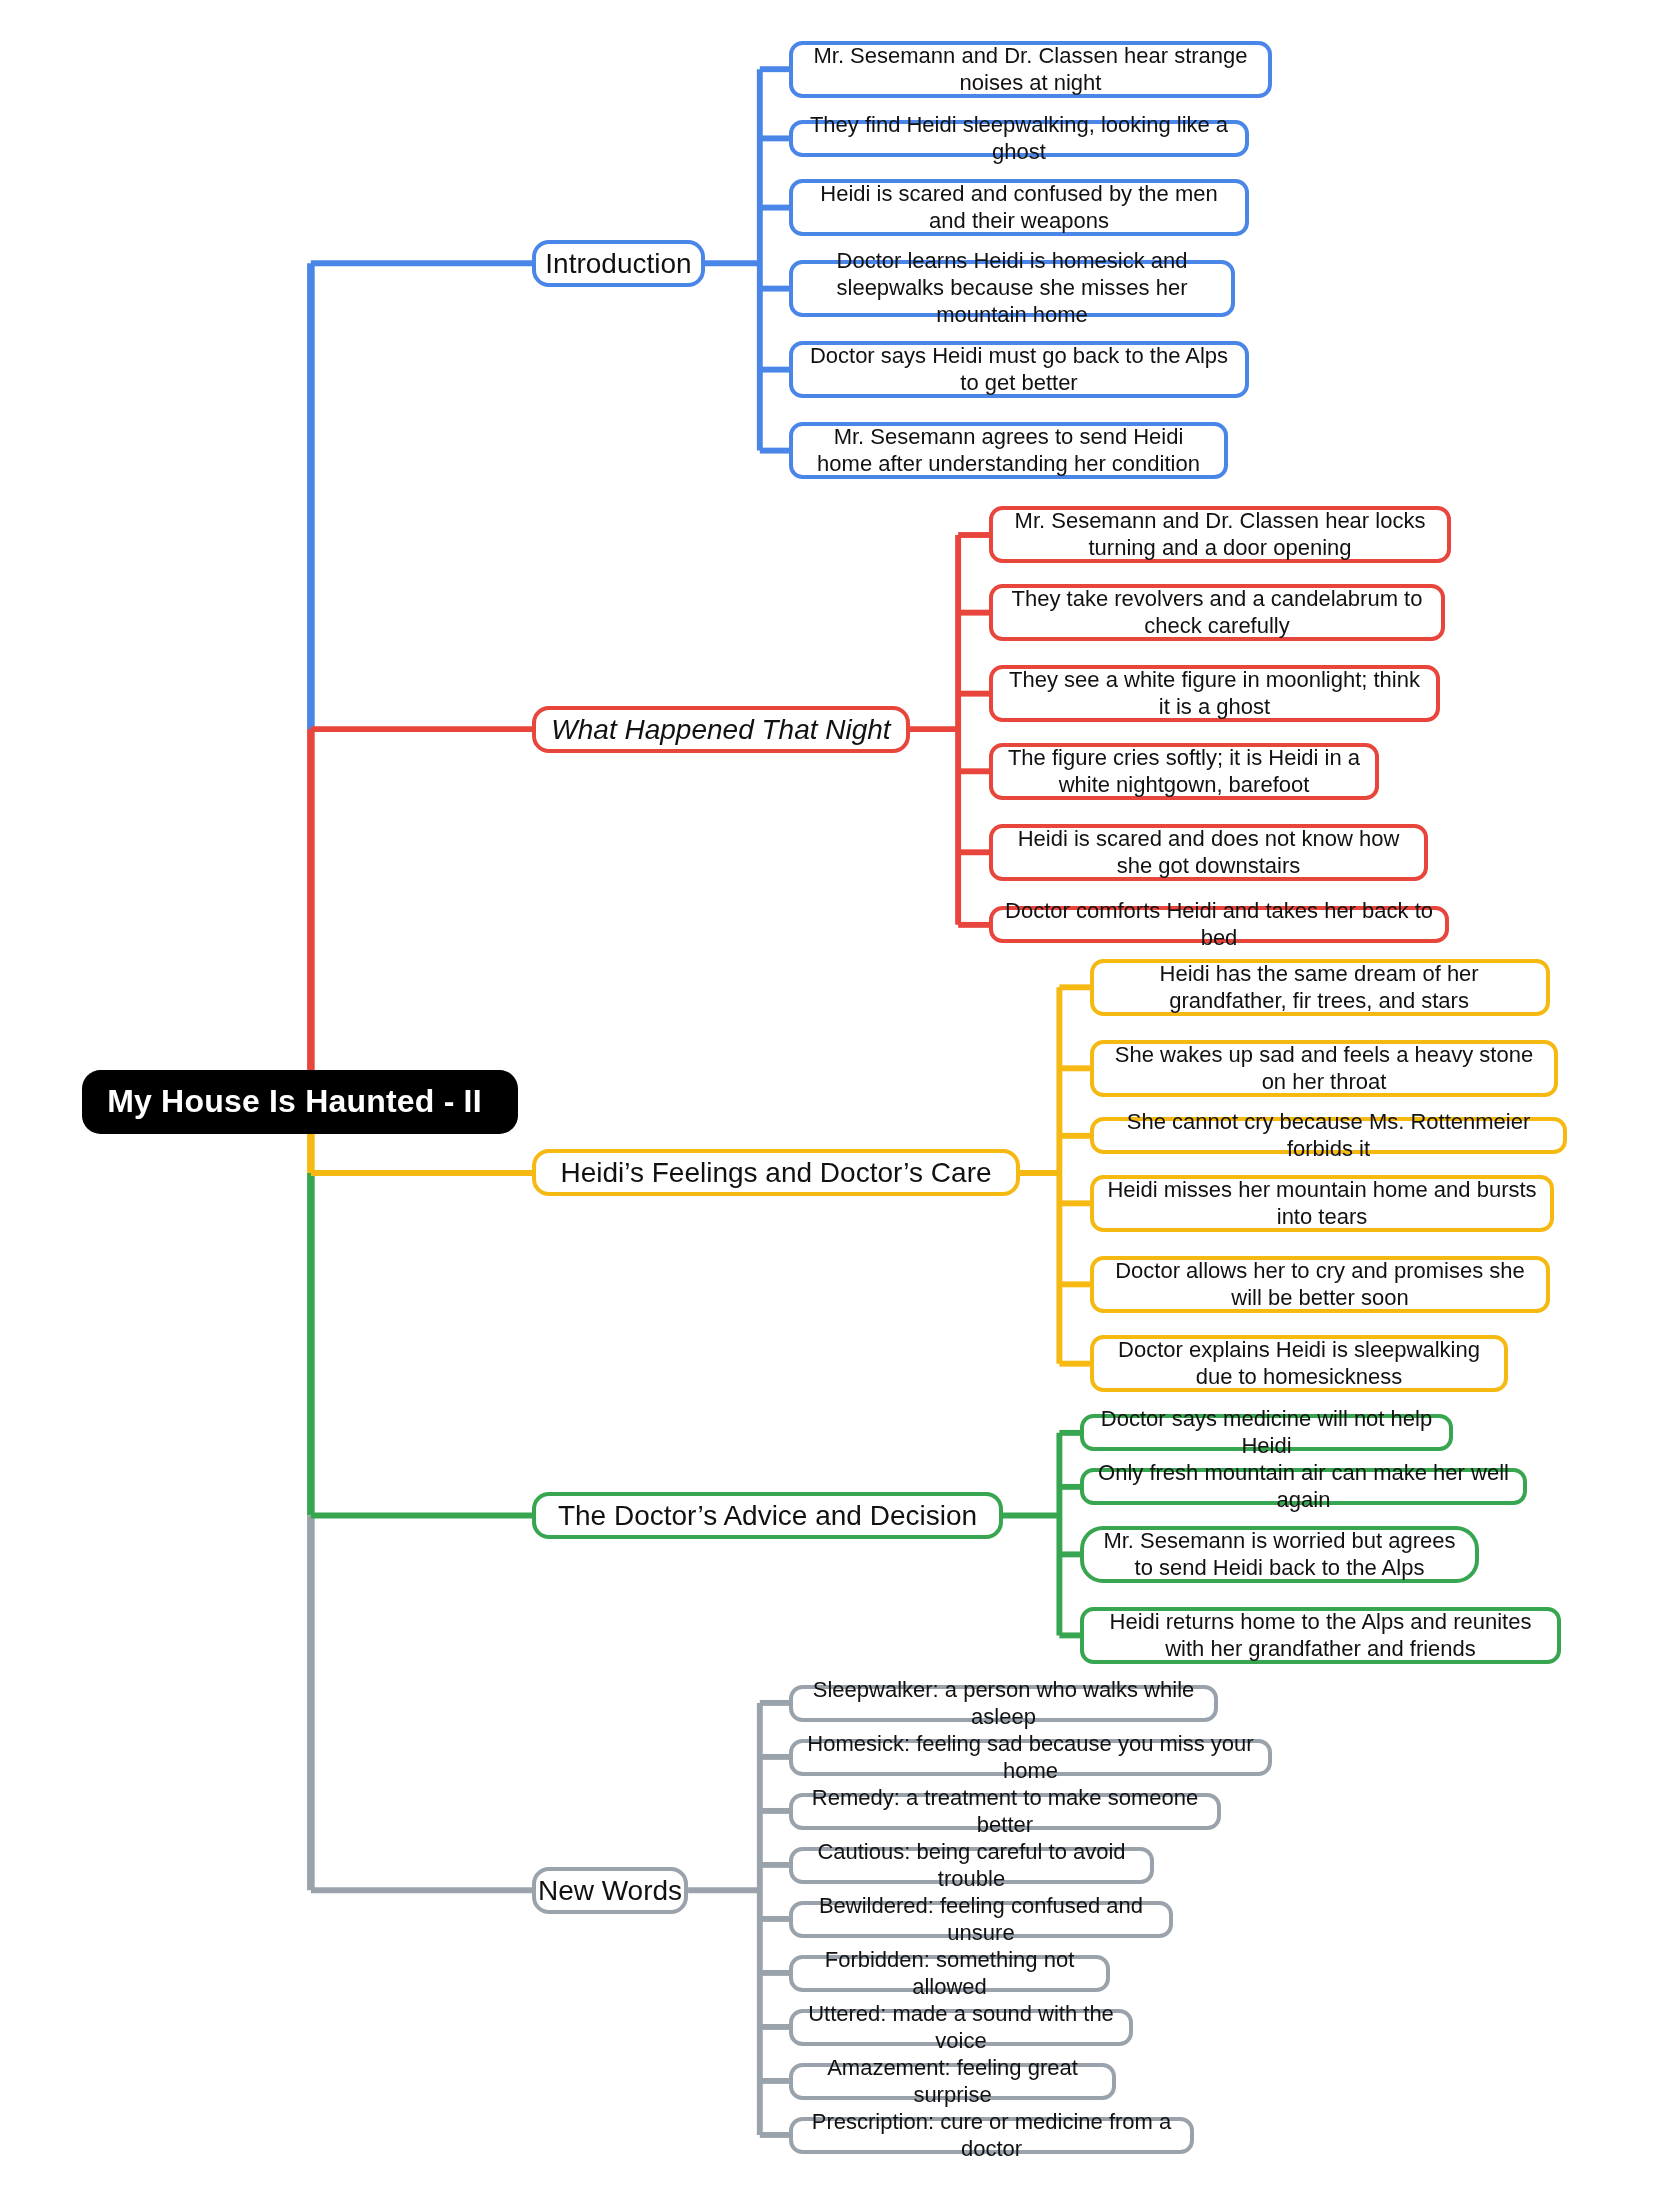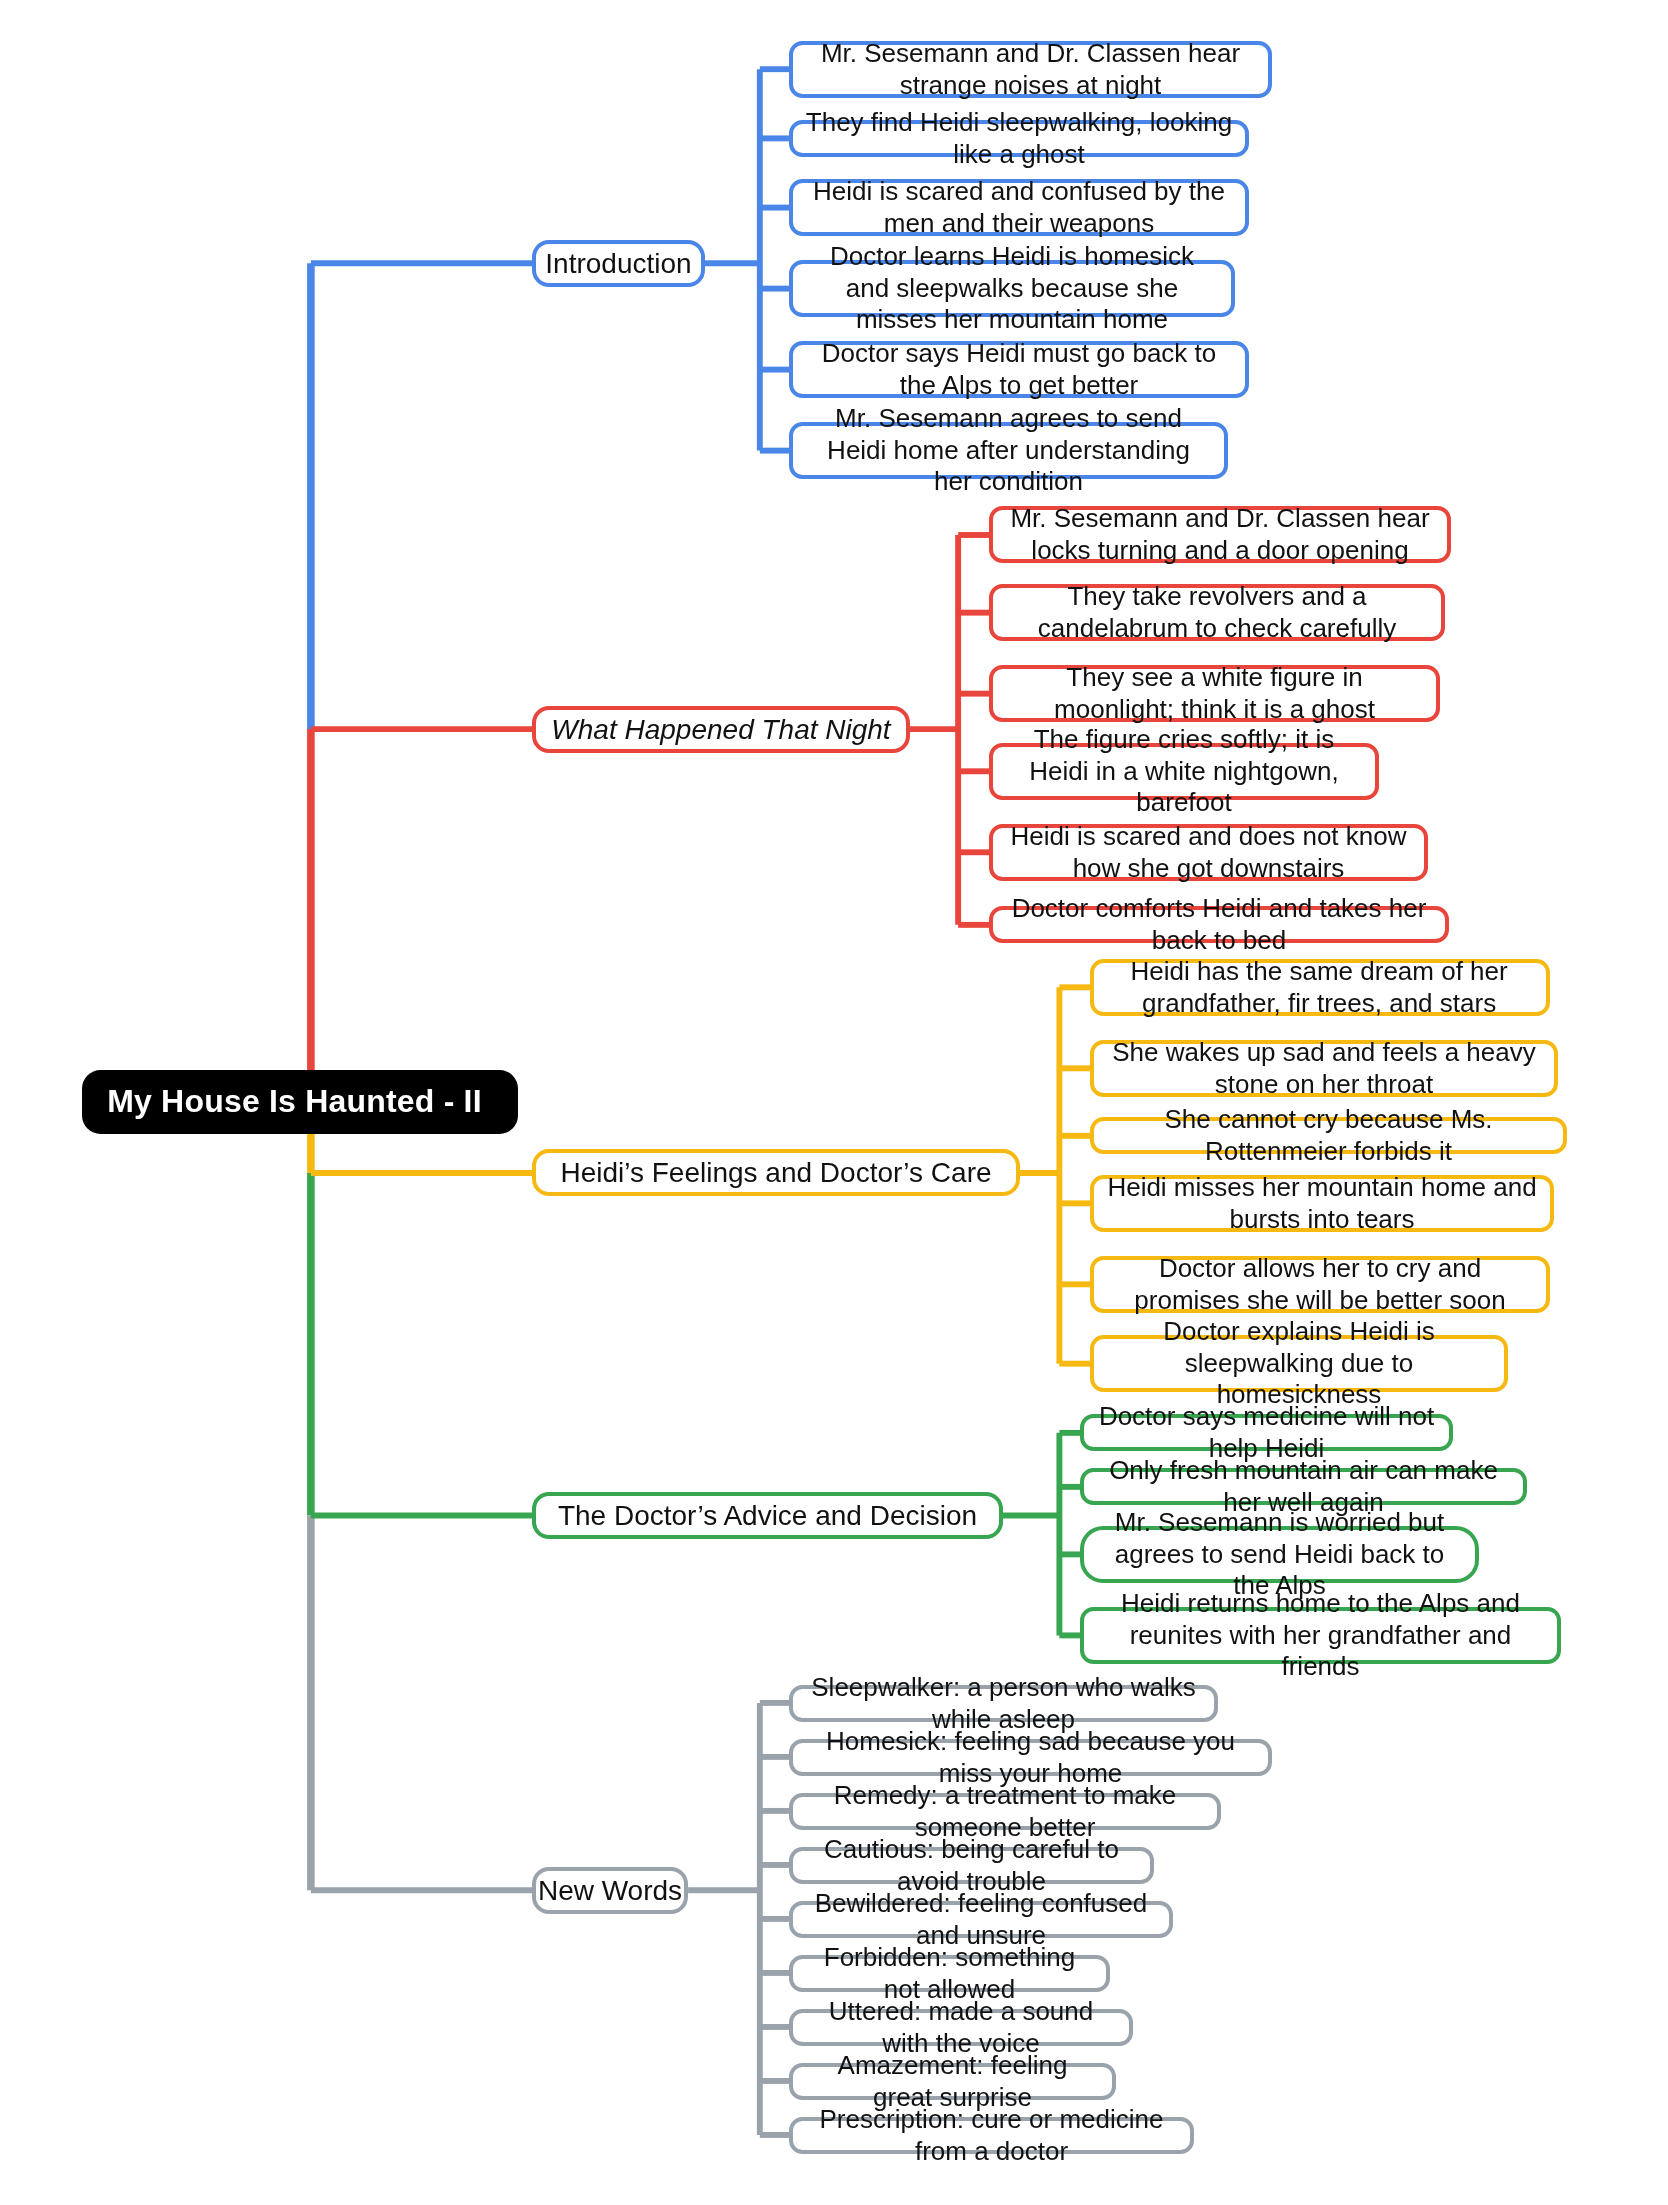--- a/index.html
+++ b/index.html
@@ -42,21 +42,21 @@
   }
 
   
   .leaf-node{
     position:absolute;
     background:#ffffff;
     border:4.2px solid #888;
     border-radius:13.5px;
     display:flex;align-items:center;justify-content:center;
     text-align:center;
-    font-size:26px;
+    font-size:22px;
     line-height:1.22;
     color:#111;
     padding:5px 11.8px;
     box-sizing:border-box;
   }
 
   
   .logo{
     position:absolute;
     left:41px;top:2083px;

